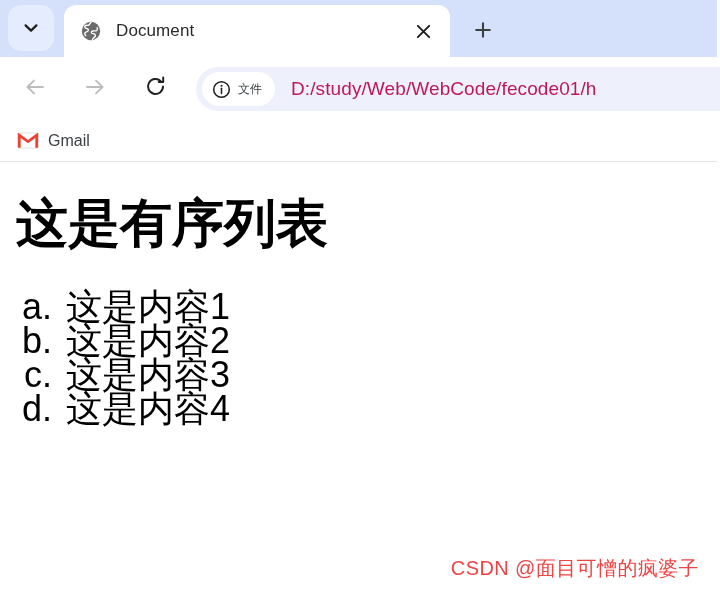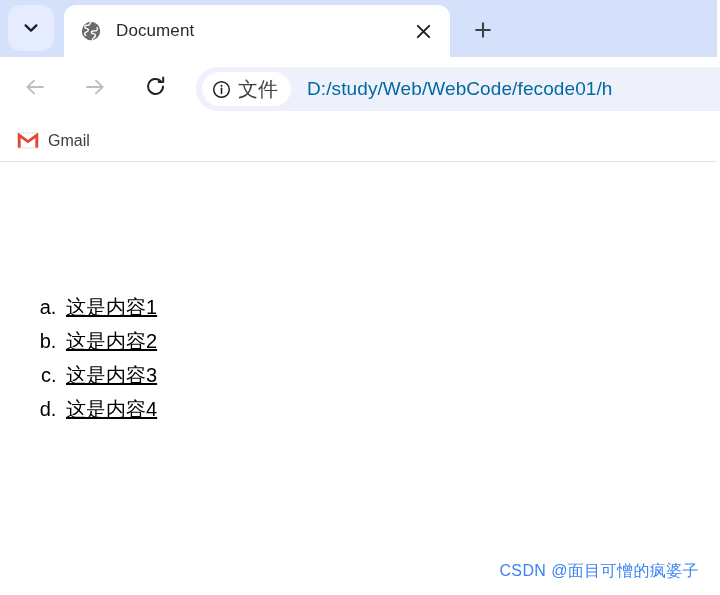--- a/index.html
+++ b/index.html
@@ -141,27 +141,27 @@
     background: #ffffff;
     border-radius: 17px;
     display: flex;
     align-items: center;
     padding: 0 13px 0 10px;
     flex: 0 0 auto;
     cursor: pointer;
   }
   .chip-icon { width: 19px; height: 19px; margin-right: 7px; display:block; }
   .chip-label {
-    font-size: 20px;
+    font-size: 12px;
     color: #3c4043;
     white-space: nowrap;
   }
   .omnibox-url {
     font-size: 19px;
-    color: #0369a1;
+    color: #be185d;
     margin-left: 16px;
     white-space: nowrap;
     letter-spacing: .1px;
   }
 
   
   .bookmarks {
     height: 42px;
     background: #ffffff;
     display: flex;
@@ -211,35 +211,34 @@
     color: #000000;
     letter-spacing: 0px;
   }
   .page-list {
     position: absolute;
     left: 12px;
     top: 128px;
     margin: 0;
     padding-left: 50px;
     list-style-type: lower-alpha;
-    font-size: 20px;
+    font-size: 36px;
     line-height: 34px;
     color: #000000;
-    text-decoration: underline;
   }
   .page-list li {
     padding-left: 4px;
   }
 
   .watermark {
     position: absolute;
     right: 18px;
     bottom: 12px;
-    font-size: 16px;
-    color: #3b82f6;
+    font-size: 20px;
+    color: #ef4444;
     white-space: nowrap;
     letter-spacing: .4px;
   }
 </style>
 </head>
 <body>
 
 <div class="browser">
 
   <div class="tabstrip">
@@ -334,20 +333,21 @@
         </svg>
       </span>
       <span class="bm-label">Gmail</span>
     </div>
 
 
   </div>
 
   <div class="viewport">
 
+    <h1 class="page-h1">这是有序列表</h1>
 
     <ol class="page-list">
       <li>这是内容1</li>
       <li>这是内容2</li>
       <li>这是内容3</li>
       <li>这是内容4</li>
     </ol>
 
     <div class="watermark">CSDN @面目可憎的疯婆子</div>
   </div>

